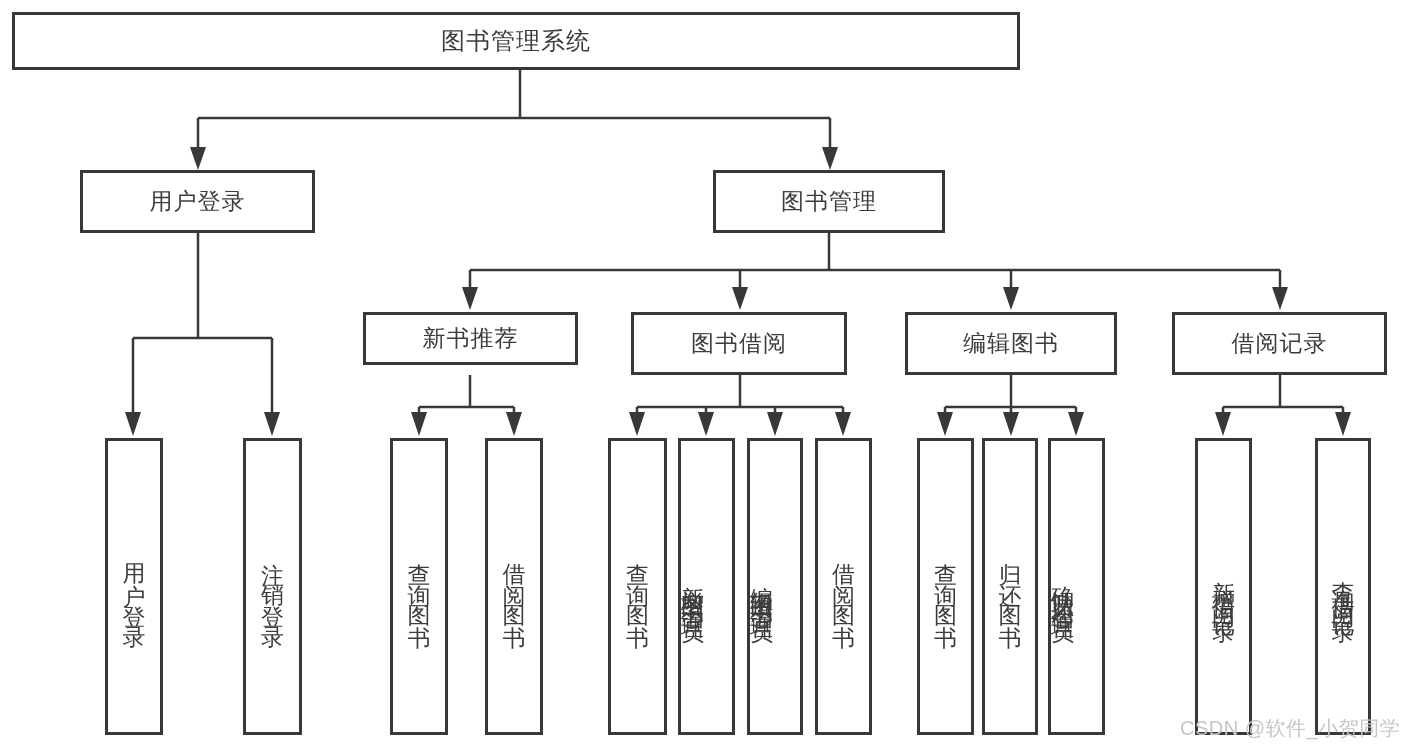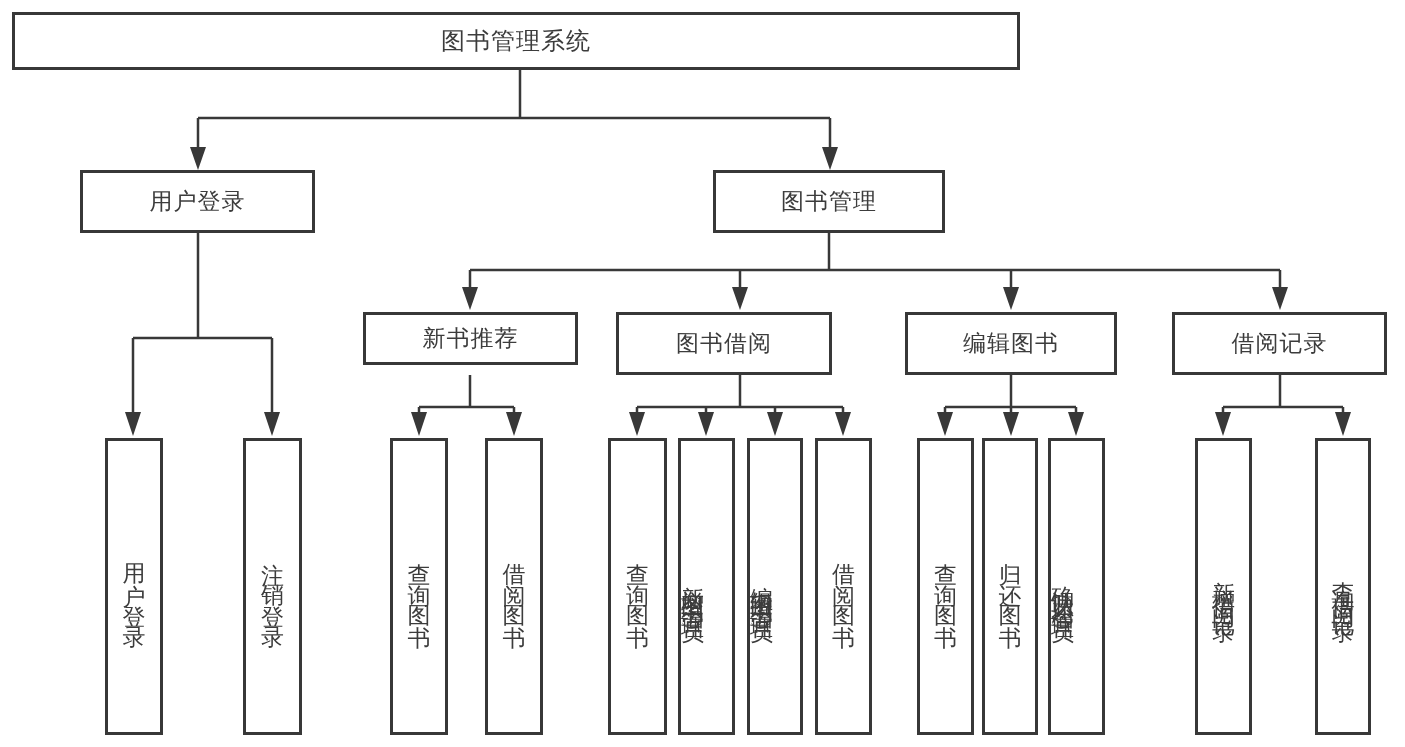--- a/index.html
+++ b/index.html
@@ -34,21 +34,21 @@
   .chars-4 .vtext{letter-spacing:21px;}
   .chars-6 .vtext{letter-spacing:8px;}
   .chars-9{justify-content:flex-start;padding-top:7px;}
   .chars-9 .vtext{letter-spacing:5px;font-size:22px;}
 
   
   #nd-root {left:12px;  top:12px;  width:1008px;height:58px;}
   #nd-l2-0 {left:80px;  top:170px; width:235px; height:63px;}
   #nd-l2-1 {left:713px; top:170px; width:232px; height:63px;}
   #nd-l3-0 {left:363px; top:312px; width:215px; height:53px;}
-  #nd-l3-1 {left:616px; top:312px; width:216px; height:63px;}
+  #nd-l3-1 {left:631px; top:312px; width:216px; height:63px;}
   #nd-l3-2 {left:905px; top:312px; width:212px; height:63px;}
   #nd-l3-3 {left:1172px;top:312px; width:215px; height:63px;}
 
   
   #lf-0 {left:105px; width:58px;}
   #lf-1 {left:243px; width:59px;}
   #lf-2 {left:390px; width:58px;}
   #lf-3 {left:485px; width:58px;}
   #lf-4 {left:608px; width:59px;}
   #lf-5 {left:678px; width:57px;}
@@ -165,14 +165,15 @@
   <div class="node v chars-9" id="lf-10">
     <span class="vtext">确认归还（管理员）</span>
   </div>
   <div class="node v chars-6" id="lf-11">
     <span class="vtext">新增借阅记录</span>
   </div>
   <div class="node v chars-6" id="lf-12">
     <span class="vtext">查询借阅记录</span>
   </div>
 
+  <div class="watermark">CSDN @软件_小贺同学</div>
 
 </div>
 
 </body></html>

